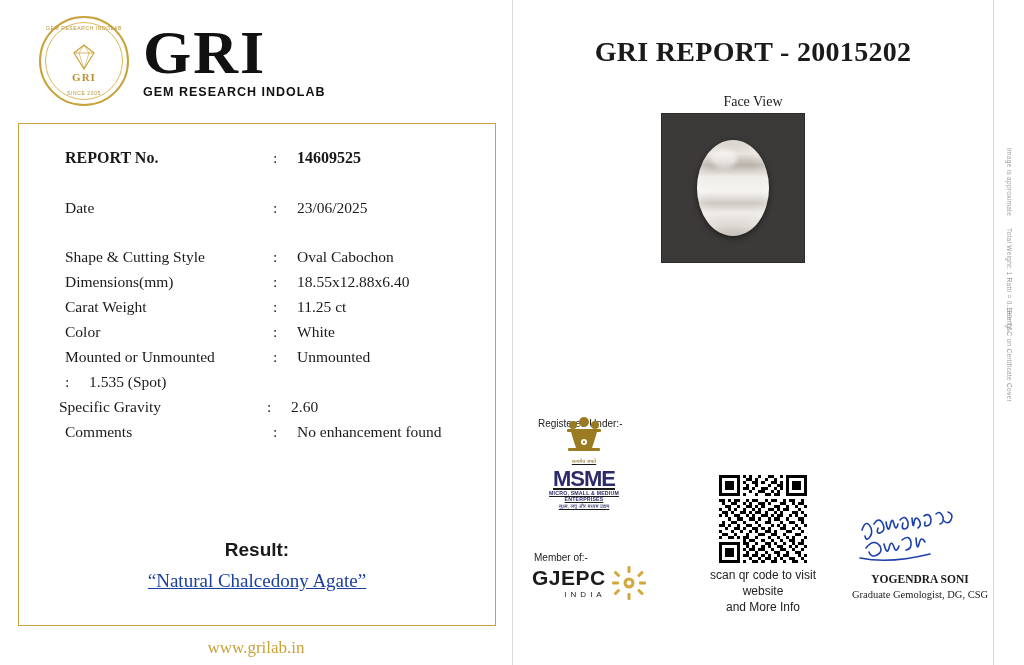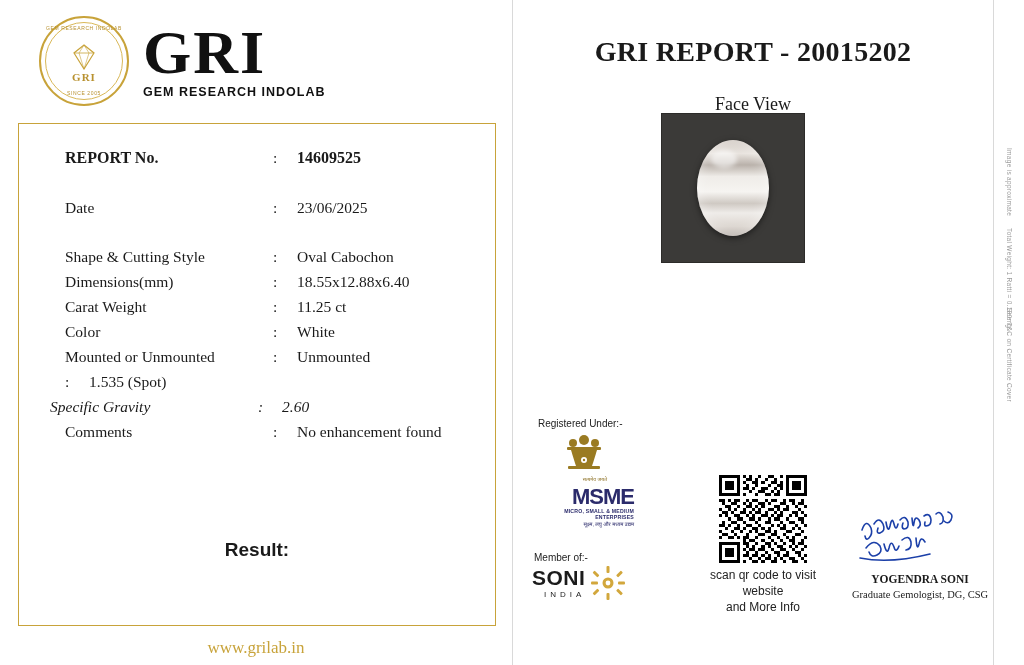--- a/index.html
+++ b/index.html
@@ -179,21 +179,21 @@
     font-size: 28px;
     font-weight: bold;
     font-family: "Liberation Serif", serif;
     letter-spacing: 0.3px;
   }
   .face-view-label {
     position: absolute;
     left: 0; width: 480px;
     top: 94px;
     text-align: center;
-    font-size: 18px;
+    font-size: 14px;
     font-family: "Liberation Serif", serif;
   }
   .photo {
     position: absolute;
     left: 148px; top: 113px;
     width: 142px; height: 148px;
     background: #3b3a38;
     border: 1px solid #2c2b29;
     overflow: hidden;
   }
@@ -229,23 +229,24 @@
   .registered-label {
     position: absolute;
     left: 538px; top: 418px;
     font-size: 10px;
     font-family: "Liberation Sans", sans-serif;
     color: #222;
   }
   
   .msme {
     position: absolute;
-    left: 534px; top: 430px;
+    left: 534px; top: 412px;
     width: 100px;
-    text-align: right;
+    text-align: center;
+    text-decoration: underline;
   }
   .emblem {
     width: 46px; height: 56px;
     margin: 0 auto;
     position: relative;
   }
   .emblem-svg { display:block; margin: 0 auto; }
   .emblem-cap {
     font-size: 5px;
     font-family: "Liberation Sans", sans-serif;
@@ -428,33 +429,34 @@
         <div class="label">Mounted or Unmounted</div>
         <div class="colon">:</div>
         <div class="value">Unmounted</div>
       </div>
 
       <div class="row" style="left:46px; top:249px;">
         <div class="colon">:</div>
         <div class="value">1.535 (Spot)</div>
       </div>
 
-      <div class="row" style="left:31px; top:274px;font-style:italic;">
+      <div class="row" style="left:40px; top:274px;">
         <div class="label">Specific Gravity</div>
         <div class="colon">:</div>
         <div class="value">2.60</div>
       </div>
 
       <div class="row" style="left:46px; top:299px;">
         <div class="label">Comments</div>
         <div class="colon">:</div>
         <div class="value">No enhancement found</div>
       </div>
 
       <div class="result-title" style="top:415px;">Result:</div>
+      <div class="result-value" style="top:446px;">“Natural Chalcedony Agate”</div>
     </div>
 
     <div class="website">www.grilab.in</div>
   </div>
 
   <div class="right">
     <div class="report-title">GRI REPORT - 20015202</div>
     <div class="face-view-label">Face View</div>
     <div class="photo">
       <div class="gem"></div>
@@ -481,21 +483,21 @@
       <div class="emblem-cap">सत्यमेव जयते</div>
     </div>
     <div class="msme-word">MSME</div>
     <div class="msme-sub1">MICRO, SMALL &amp; MEDIUM ENTERPRISES</div>
     <div class="msme-sub2">सूक्ष्म, लघु और मध्यम उद्यम</div>
   </div>
 
   <div class="member-label">Member of:-</div>
   <div class="gjepc">
     <div>
-      <div class="gjepc-text">SONI</div>
+      <div class="gjepc-text">GJEPC</div>
       <div class="gjepc-sub">INDIA</div>
     </div>
     <svg class="gjepc-mark" viewBox="0 0 34 34">
       <g fill="#d2a73c">
         <circle cx="17" cy="17" r="5.5"></circle>
         <rect x="15.5" y="0" width="3" height="7" rx="1"></rect>
         <rect x="15.5" y="27" width="3" height="7" rx="1"></rect>
         <rect x="0" y="15.5" width="7" height="3" rx="1"></rect>
         <rect x="27" y="15.5" width="7" height="3" rx="1"></rect>
         <rect x="3.5" y="4.5" width="3" height="7" rx="1" transform="rotate(-45 5 8)"></rect>

